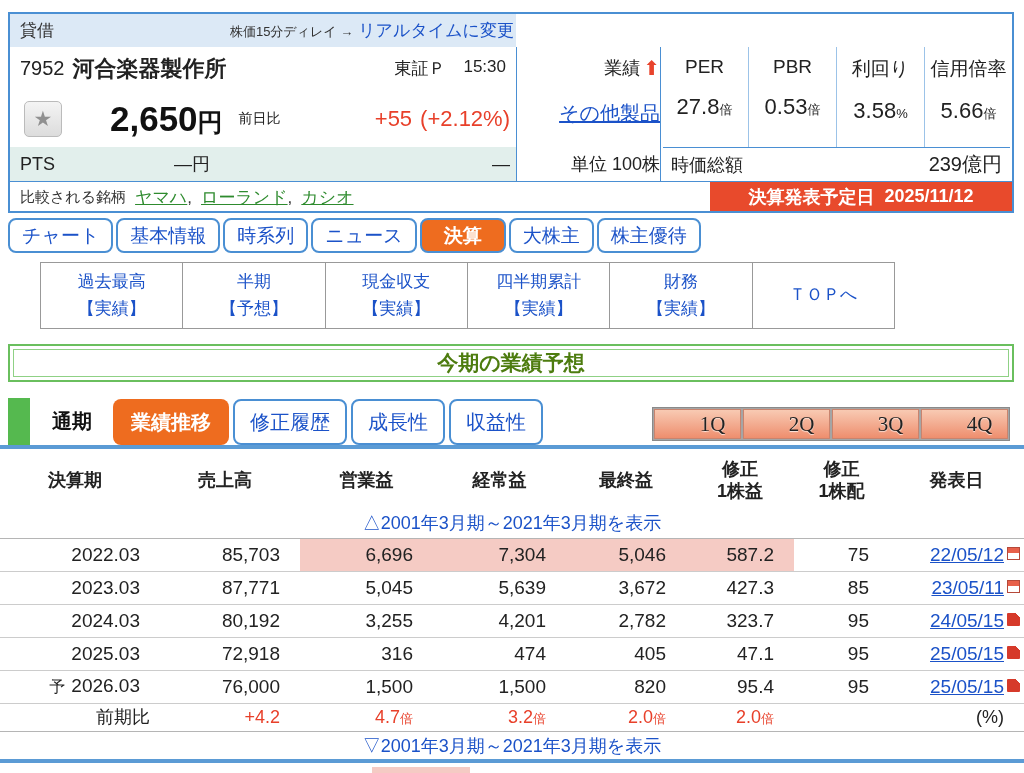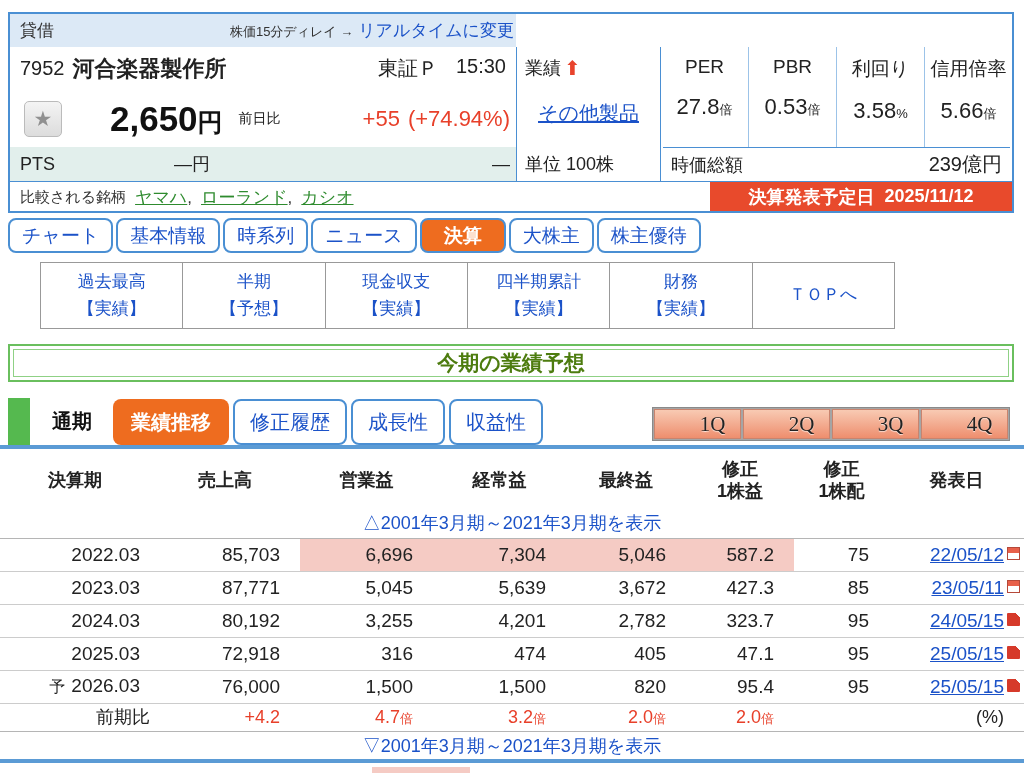--- a/index.html
+++ b/index.html
@@ -12,32 +12,32 @@
   .margin-label { font-size:17px; color:#333; padding-left:10px; }
   .delay-wrap { margin-left:auto; display:flex; align-items:baseline; gap:5px; padding-right:2px; }
   .delay-note { font-size:13px; color:#333; }
   .realtime-link { font-size:17px; font-weight:normal; color:#1b52c8; text-decoration:none; cursor:pointer; }
 
   .mid { position:absolute; left:0; top:33px; width:100%; height:135px; display:flex; border-bottom:1px solid #4a8fd3; }
   .col-left { width:506px; display:flex; flex-direction:column; }
   .name-row { height:44px; display:flex; align-items:center; padding:0 10px 0 10px; }
   .stock-code { font-size:20px; color:#222; margin-right:8px; }
   .stock-name { font-size:22px; font-weight:bold; color:#222; }
-  .market-wrap { margin-left:auto; font-size:20px; color:#222; display:flex; gap:18px; }
+  .market-wrap { margin-left:auto; font-size:17px; color:#222; display:flex; gap:18px; }
   .price-row { height:57px; display:flex; align-items:center; padding:0 4px 0 14px; }
   .star-btn { width:38px; height:36px; background:linear-gradient(#f4f4f4,#dcdcdc); border:1px solid #bbb; border-radius:5px; color:#909090; font-size:21px; line-height:1; cursor:pointer; }
   .price-val { margin-left:48px; font-size:35px; font-weight:bold; color:#111; }
   .price-unit { font-size:25px; }
   .prev-label { font-size:14px; color:#222; margin-left:16px; }
   .change-wrap { margin-left:auto; font-size:22px; color:#e8402a; display:flex; gap:8px; padding-right:2px; }
   .pts-row { height:34px; background:#e2efec; display:flex; align-items:center; font-size:18px; color:#222; padding:0 6px 0 10px; }
   .pts-price { width:155px; text-align:right; }
   .pts-change { margin-left:auto; }
 
-  .col-mid { width:144px; border-left:1px solid #4a8fd3; display:flex; flex-direction:column; }
+  .col-mid { width:144px; border-left:1px solid #4a8fd3; display:flex; flex-direction:column;align-items:flex-end; }
   .gyoseki-row { height:42px; display:flex; align-items:center; gap:3px; font-size:18px; color:#222; padding-left:8px; }
   .up-arrow { color:#e8432c; font-size:20px; }
   .sector-link { height:48px; display:flex; align-items:center; justify-content:center; font-size:20px; color:#1b52c8; text-decoration:underline; cursor:pointer; }
   .unit-row { height:34px; margin-top:auto; font-size:18px; color:#222; display:flex; align-items:center; padding-left:8px; }
 
   .col-right { flex:1; border-left:1px solid #4a8fd3; display:flex; flex-direction:column; }
   .metrics { display:flex; height:100px; }
   .metric { flex:1; display:flex; flex-direction:column; align-items:center; }
   .metric + .metric { border-left:1px solid #9cc3e8; }
   .m-label { font-size:19px; color:#222; margin-top:9px; }
@@ -120,21 +120,21 @@
             <span>東証Ｐ</span>
             <span>15:30</span>
           </span>
         </div>
         <div class="price-row">
           <button class="star-btn"><span>★</span></button>
           <span class="price-val"><span>2,650</span><span class="price-unit">円</span></span>
           <span class="prev-label">前日比</span>
           <span class="change-wrap">
             <span>+55</span>
-            <span>(+74.94%)</span>
+            <span>(+2.12%)</span>
           </span>
         </div>
         <div class="pts-row">
           <span>PTS</span>
           <span class="pts-price">―円</span>
           <span class="pts-change">―</span>
         </div>
       </div>
 
       <div class="col-mid">

